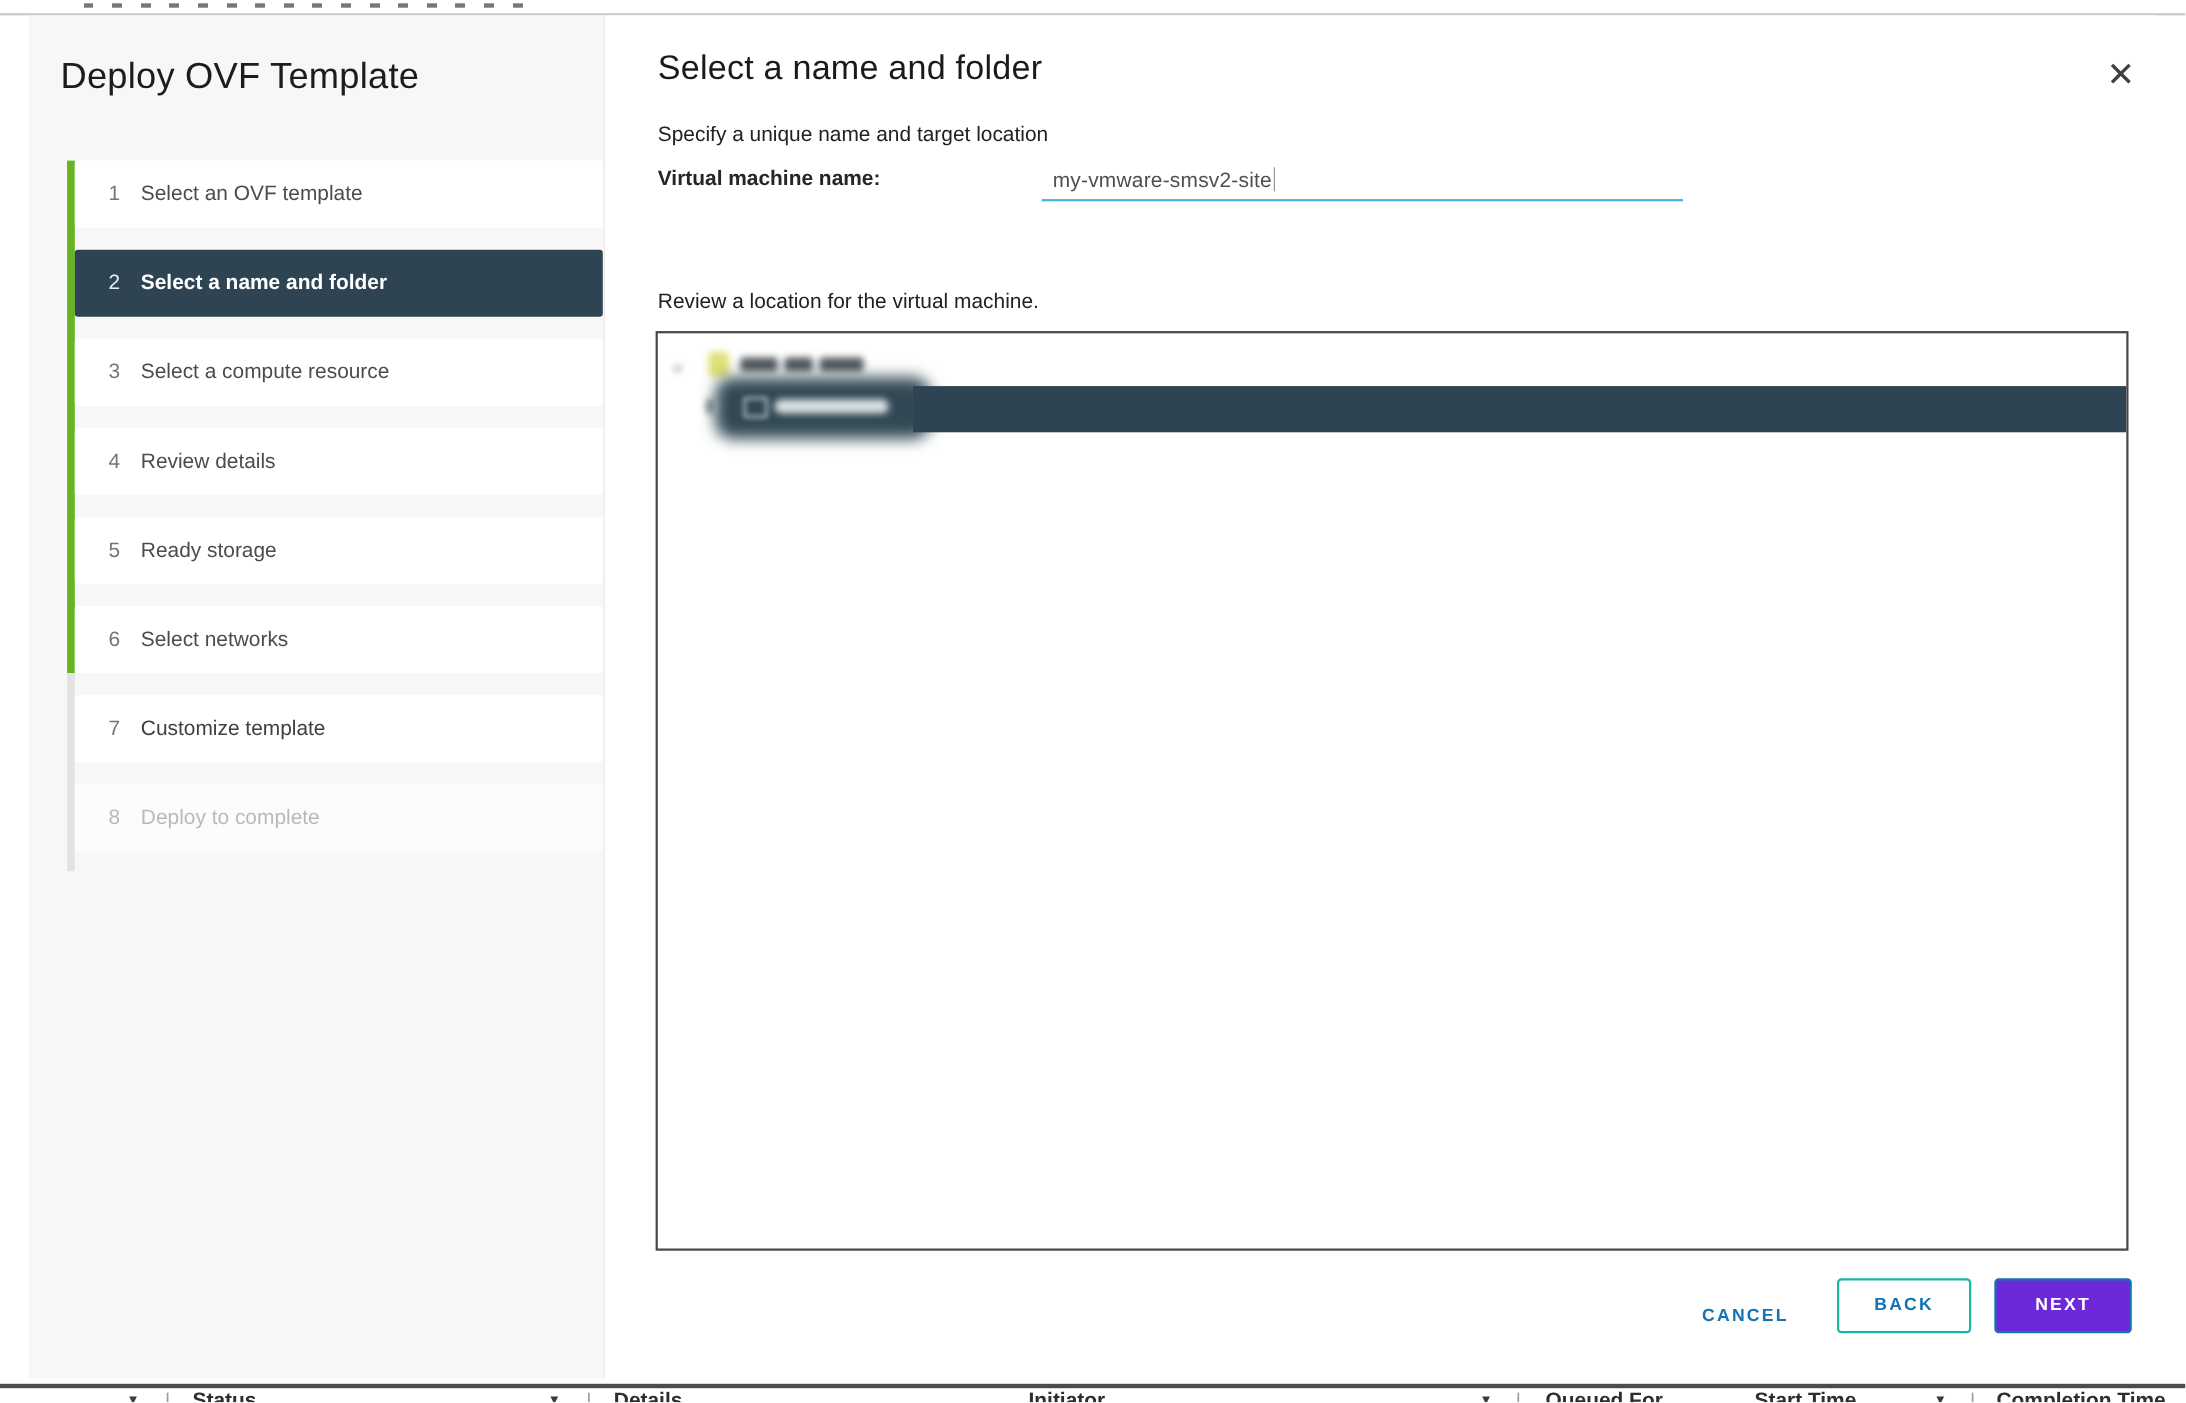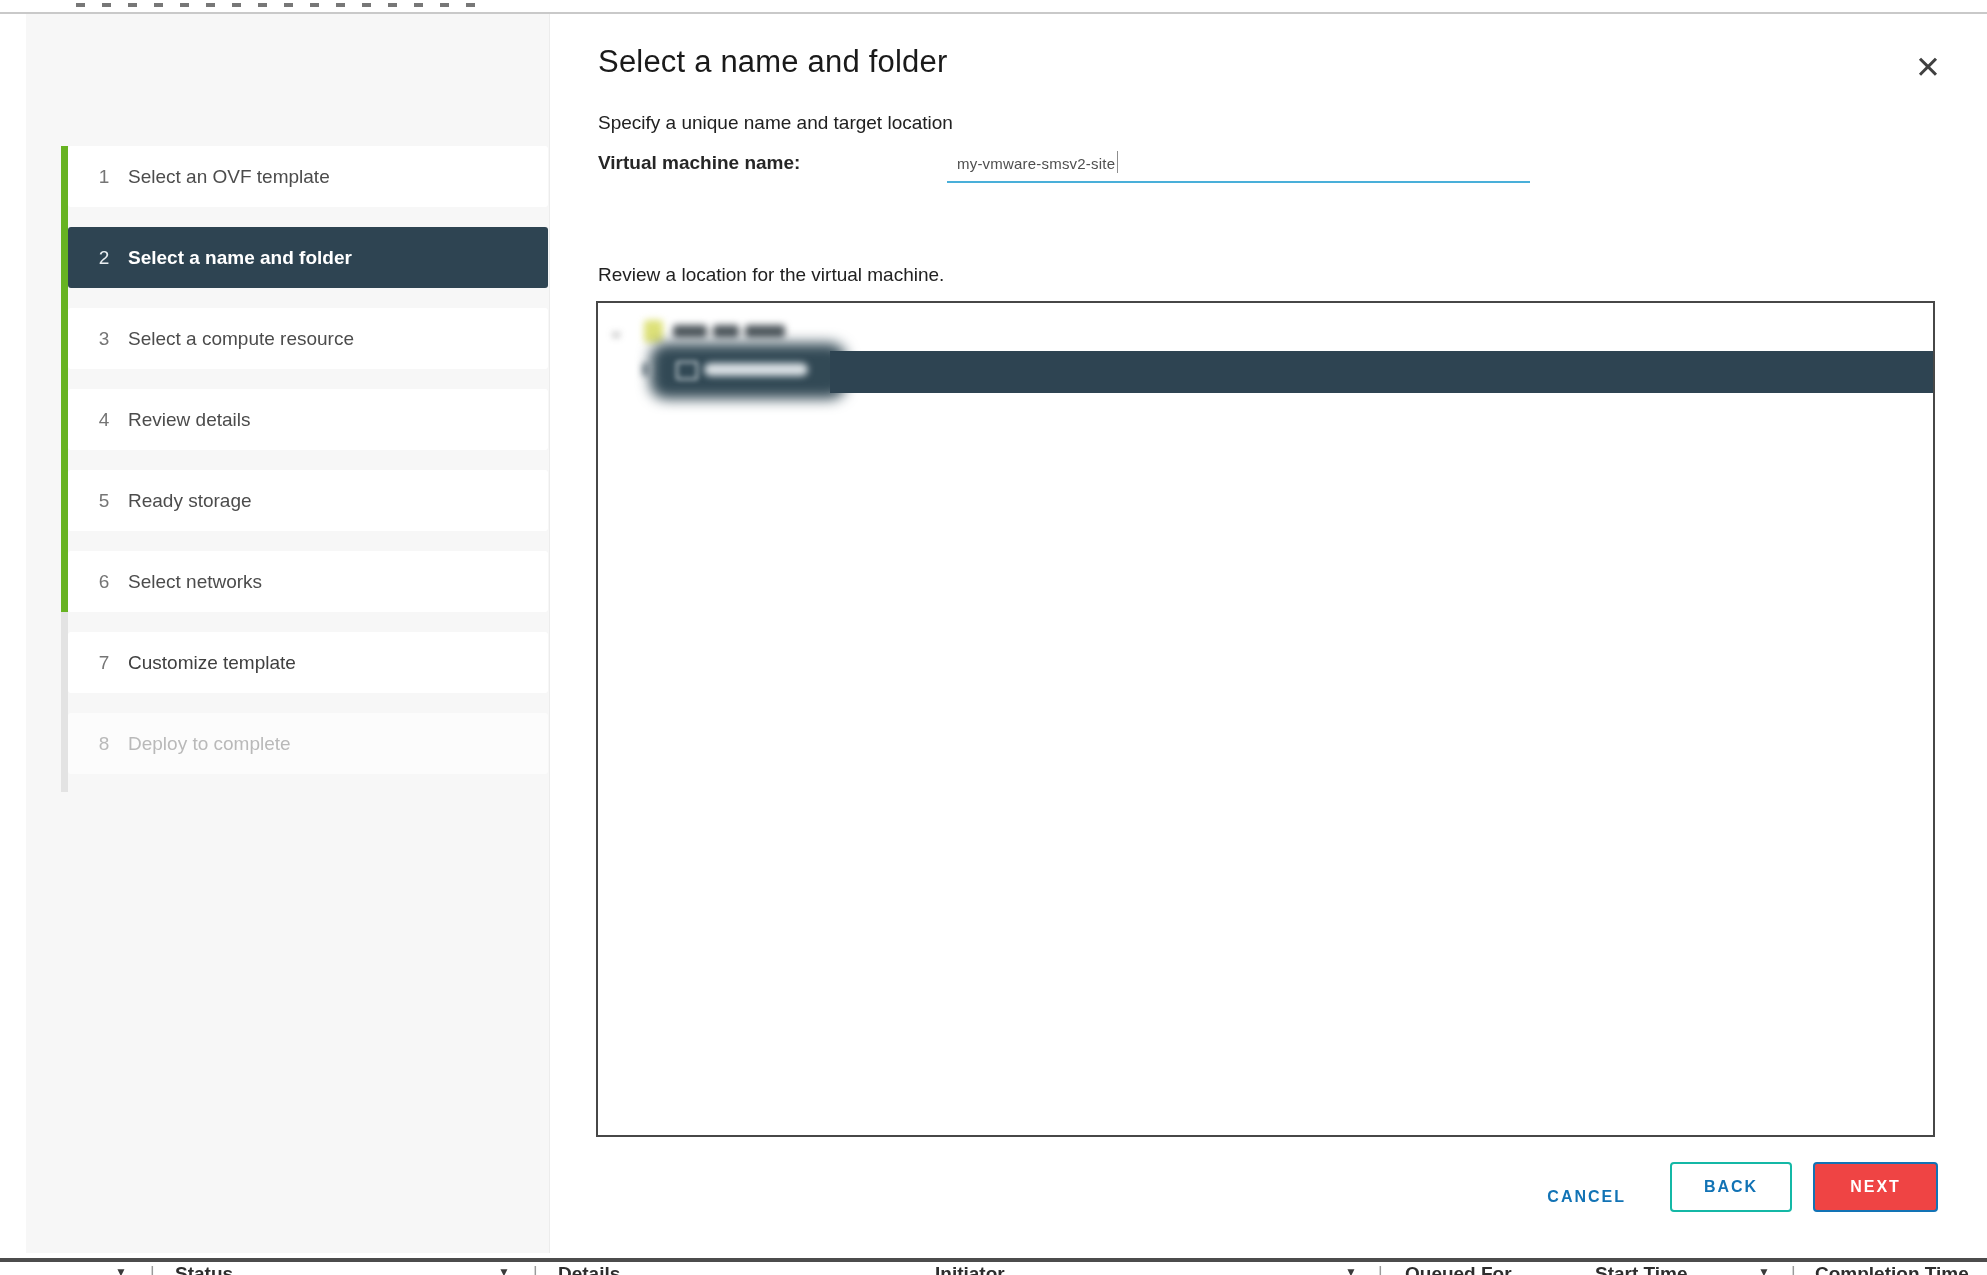--- a/index.html
+++ b/index.html
@@ -53,21 +53,21 @@
     position:absolute;left:48px;top:30px;margin:0;
     font-size:31px;font-weight:400;color:#1a1a1a;letter-spacing:.2px;
   }
   .page-subtitle{position:absolute;left:48px;top:98px;margin:0;font-size:19px;color:#212121;}
   .vm-label{position:absolute;left:48px;top:138px;font-size:19px;font-weight:700;color:#262626;text-align:right;}
   .vm-field{
     position:absolute;left:397px;top:137px;width:583px;height:30px;box-sizing:content-box;
     border-bottom:2px solid #49afd9;cursor:text;
   }
   .vm-field .val{
-    display:inline-block;padding:3px 0 0 10px;font-size:15px;color:#4f4f4f;letter-spacing:.2px;
+    display:inline-block;padding:3px 0 0 10px;font-size:19px;color:#4f4f4f;letter-spacing:.2px;
     white-space:nowrap;
   }
   .vm-field .caret{
     display:inline-block;width:1px;height:22px;background:#8d8d8d;
     vertical-align:-4px;margin-left:2px;
   }
   .loc-prompt{position:absolute;left:48px;top:250px;margin:0;font-size:19px;color:#212121;}
 
   
   .tree{
@@ -109,40 +109,41 @@
   .footer{position:absolute;right:23px;top:1148px;display:flex;align-items:flex-end;}
   .btn{
     font-family:inherit;font-size:16px;font-weight:700;letter-spacing:2px;cursor:pointer;
     border-radius:4px;box-sizing:border-box;
   }
   .btn-link{background:none;border:none;color:#1273b5;margin-right:34px;padding:6px 10px;}
   .btn-outline{
     width:122px;height:50px;background:#ffffff;border:2px solid #14b8a6;color:#1273b5;
     margin-right:21px;
   }
-  .btn-solid{width:125px;height:50px;background:#ef4444;border:2px solid #1273b5;color:#ffffff;}
+  .btn-solid{width:125px;height:50px;background:#6d28d9;border:2px solid #1273b5;color:#ffffff;}
 
   
   .bottom-strip{position:absolute;left:0;top:1256px;width:1987px;height:19px;overflow:hidden;background:#ffffff;}
   .bottom-line{position:absolute;left:0;top:2px;width:1987px;height:4px;background:#4c4c4c;}
   .bcol{position:absolute;top:7px;font-size:19px;font-weight:700;color:#2e2e2e;white-space:nowrap;}
   .bfilter{position:absolute;top:9px;font-size:12px;color:#3a3a3a;}
   .bsep{position:absolute;top:7px;font-size:18px;color:#9a9a9a;}
 </style>
 </head>
 <body>
 
 <div class="canvas">
 
   <div class="top-strip">
     <div class="top-dashes"></div>
   </div>
   <div class="top-line"></div>
 
   <aside class="sidebar">
+    <h1 class="dialog-title">Deploy OVF Template</h1>
     <div class="bar green"></div>
     <div class="bar gray"></div>
     <nav class="steps">
       <div class="step">
         <span class="num">1</span>
         <span class="lbl">Select an OVF template</span>
       </div>
       <div class="step active">
         <span class="num">2</span>
         <span class="lbl">Select a name and folder</span>

